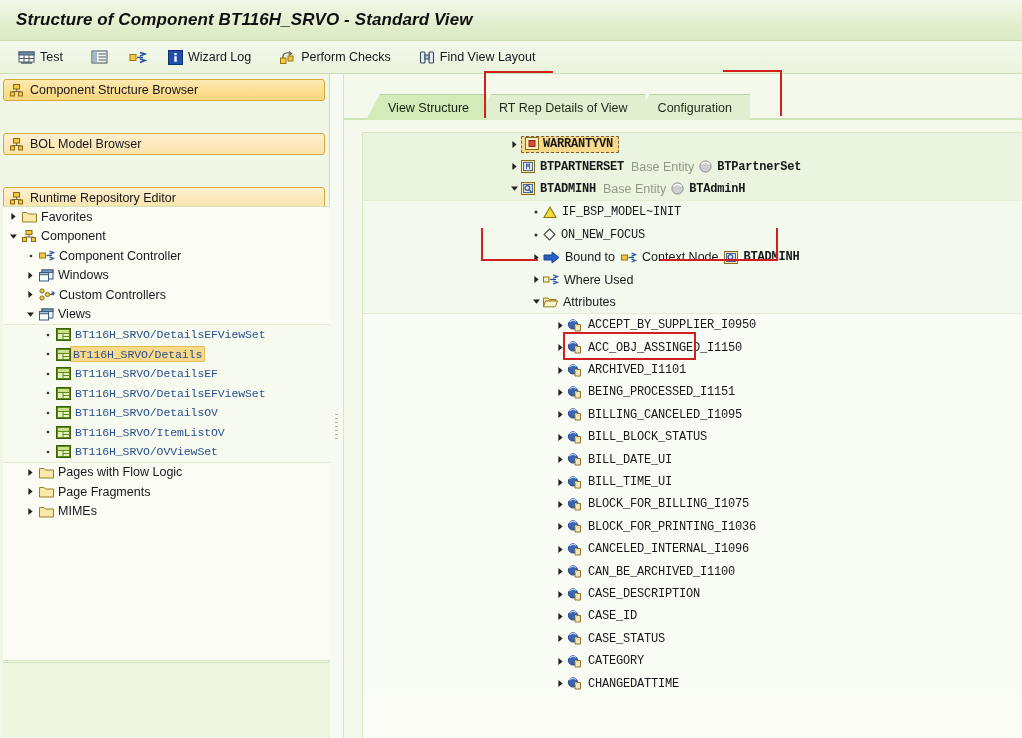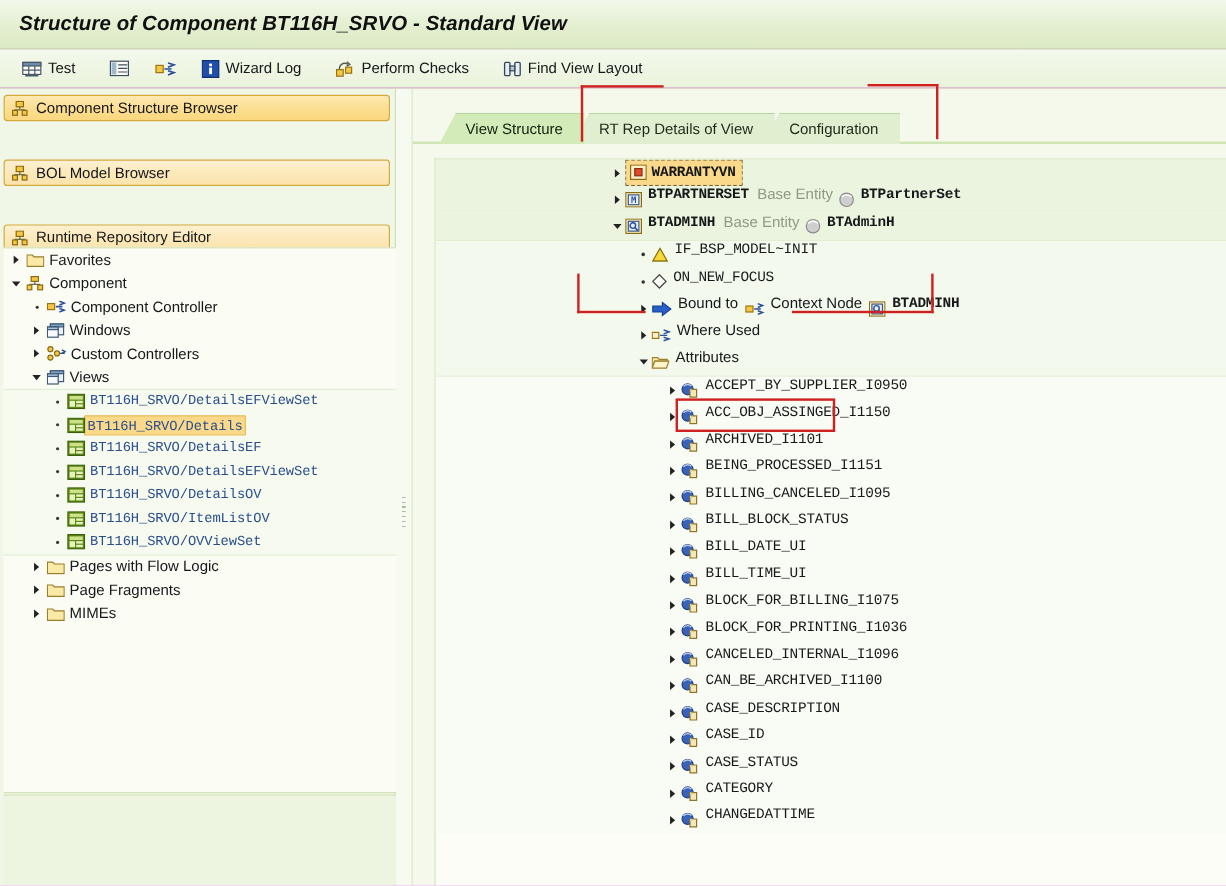--- a/index.html
+++ b/index.html
@@ -1,21 +1,21 @@
 <!DOCTYPE html>
 <html><head>
 <meta charset="utf-8">
 <style>
   html,body{margin:0;padding:0;}
   body{
     width:1022px;height:738px;overflow:hidden;
     font-family:"Liberation Sans", sans-serif;
     font-size:12px;color:#1a1a1a;background:#ffffff;
   }
-  .app{position:relative;width:1022px;height:738px;overflow:hidden;background:#d946ef;}
+  .app{position:relative;width:1022px;height:738px;overflow:hidden;background:#b91c1c;}
 
   
   .titlebar{
     height:41px;width:1022px;box-sizing:border-box;
     background:linear-gradient(to bottom,#f3f8ea 0%,#e3efd0 55%,#dceac4 100%);
     border-bottom:1px solid #c9dcae;
     display:flex;align-items:center;padding-left:16px;
   }
   .title-text{
     font-size:17px;font-weight:bold;font-style:italic;color:#101010;
@@ -115,21 +115,21 @@
   .tab-underline{
     position:absolute;left:0;top:44px;width:100%;height:2px;background:#cfe4b5;
   }
 
   .content-box{
     position:absolute;left:18px;top:58px;right:0;bottom:0;
     background:#fbfdf6;border-top:1px solid #d6e5c0;border-left:1px solid #d6e5c0;
     overflow:hidden;
   }
   .grow{
-    display:flex;height:22.4px;white-space:nowrap;
+    display:flex;align-items:center;height:22.4px;white-space:nowrap;
     font-size:12.5px;color:#16181a;cursor:default;
   }
   .grow.g1{background:#eaf4de;}
   .grow.g2{background:#f3faed;}
   .grow.g3{background:#f8fcf4;}
   .twist{width:14px;flex:0 0 14px;display:flex;align-items:center;justify-content:center;}
   .gi{flex:0 0 auto;display:flex;align-items:center;margin-right:5px;}
   .gmono{font-family:"Liberation Mono", monospace;font-size:12px;letter-spacing:-0.2px;color:#16181a;}
   .gsans{font-size:12.5px;color:#16181a;}
   .muted{color:#8f9a86;}

